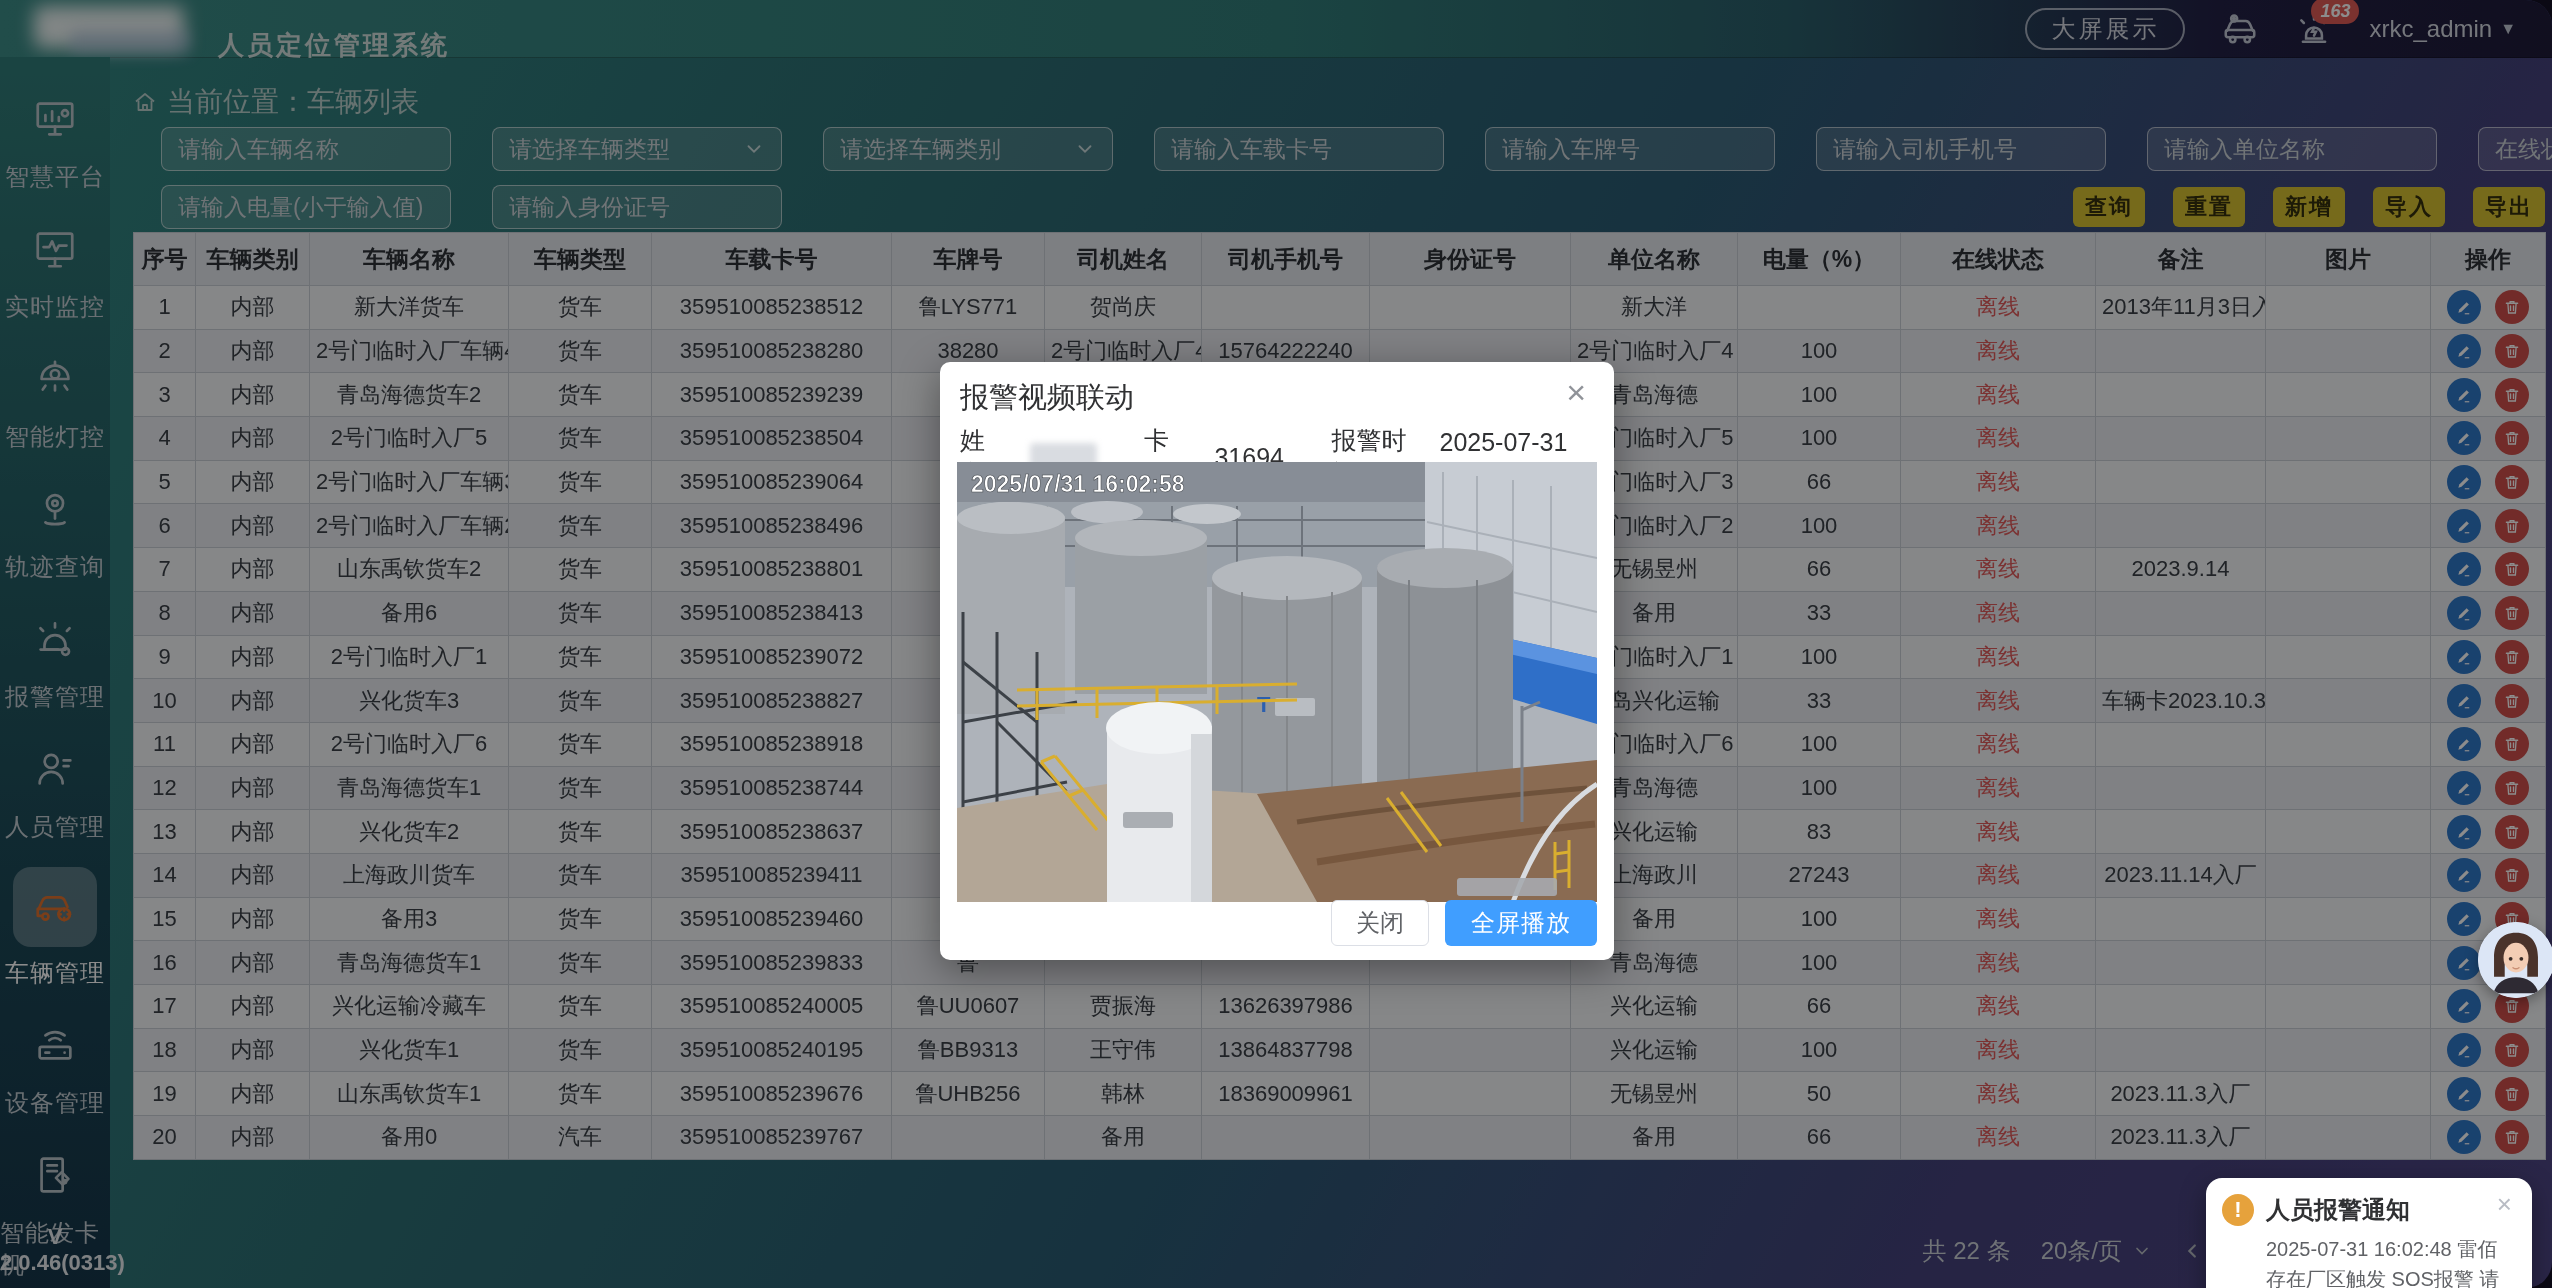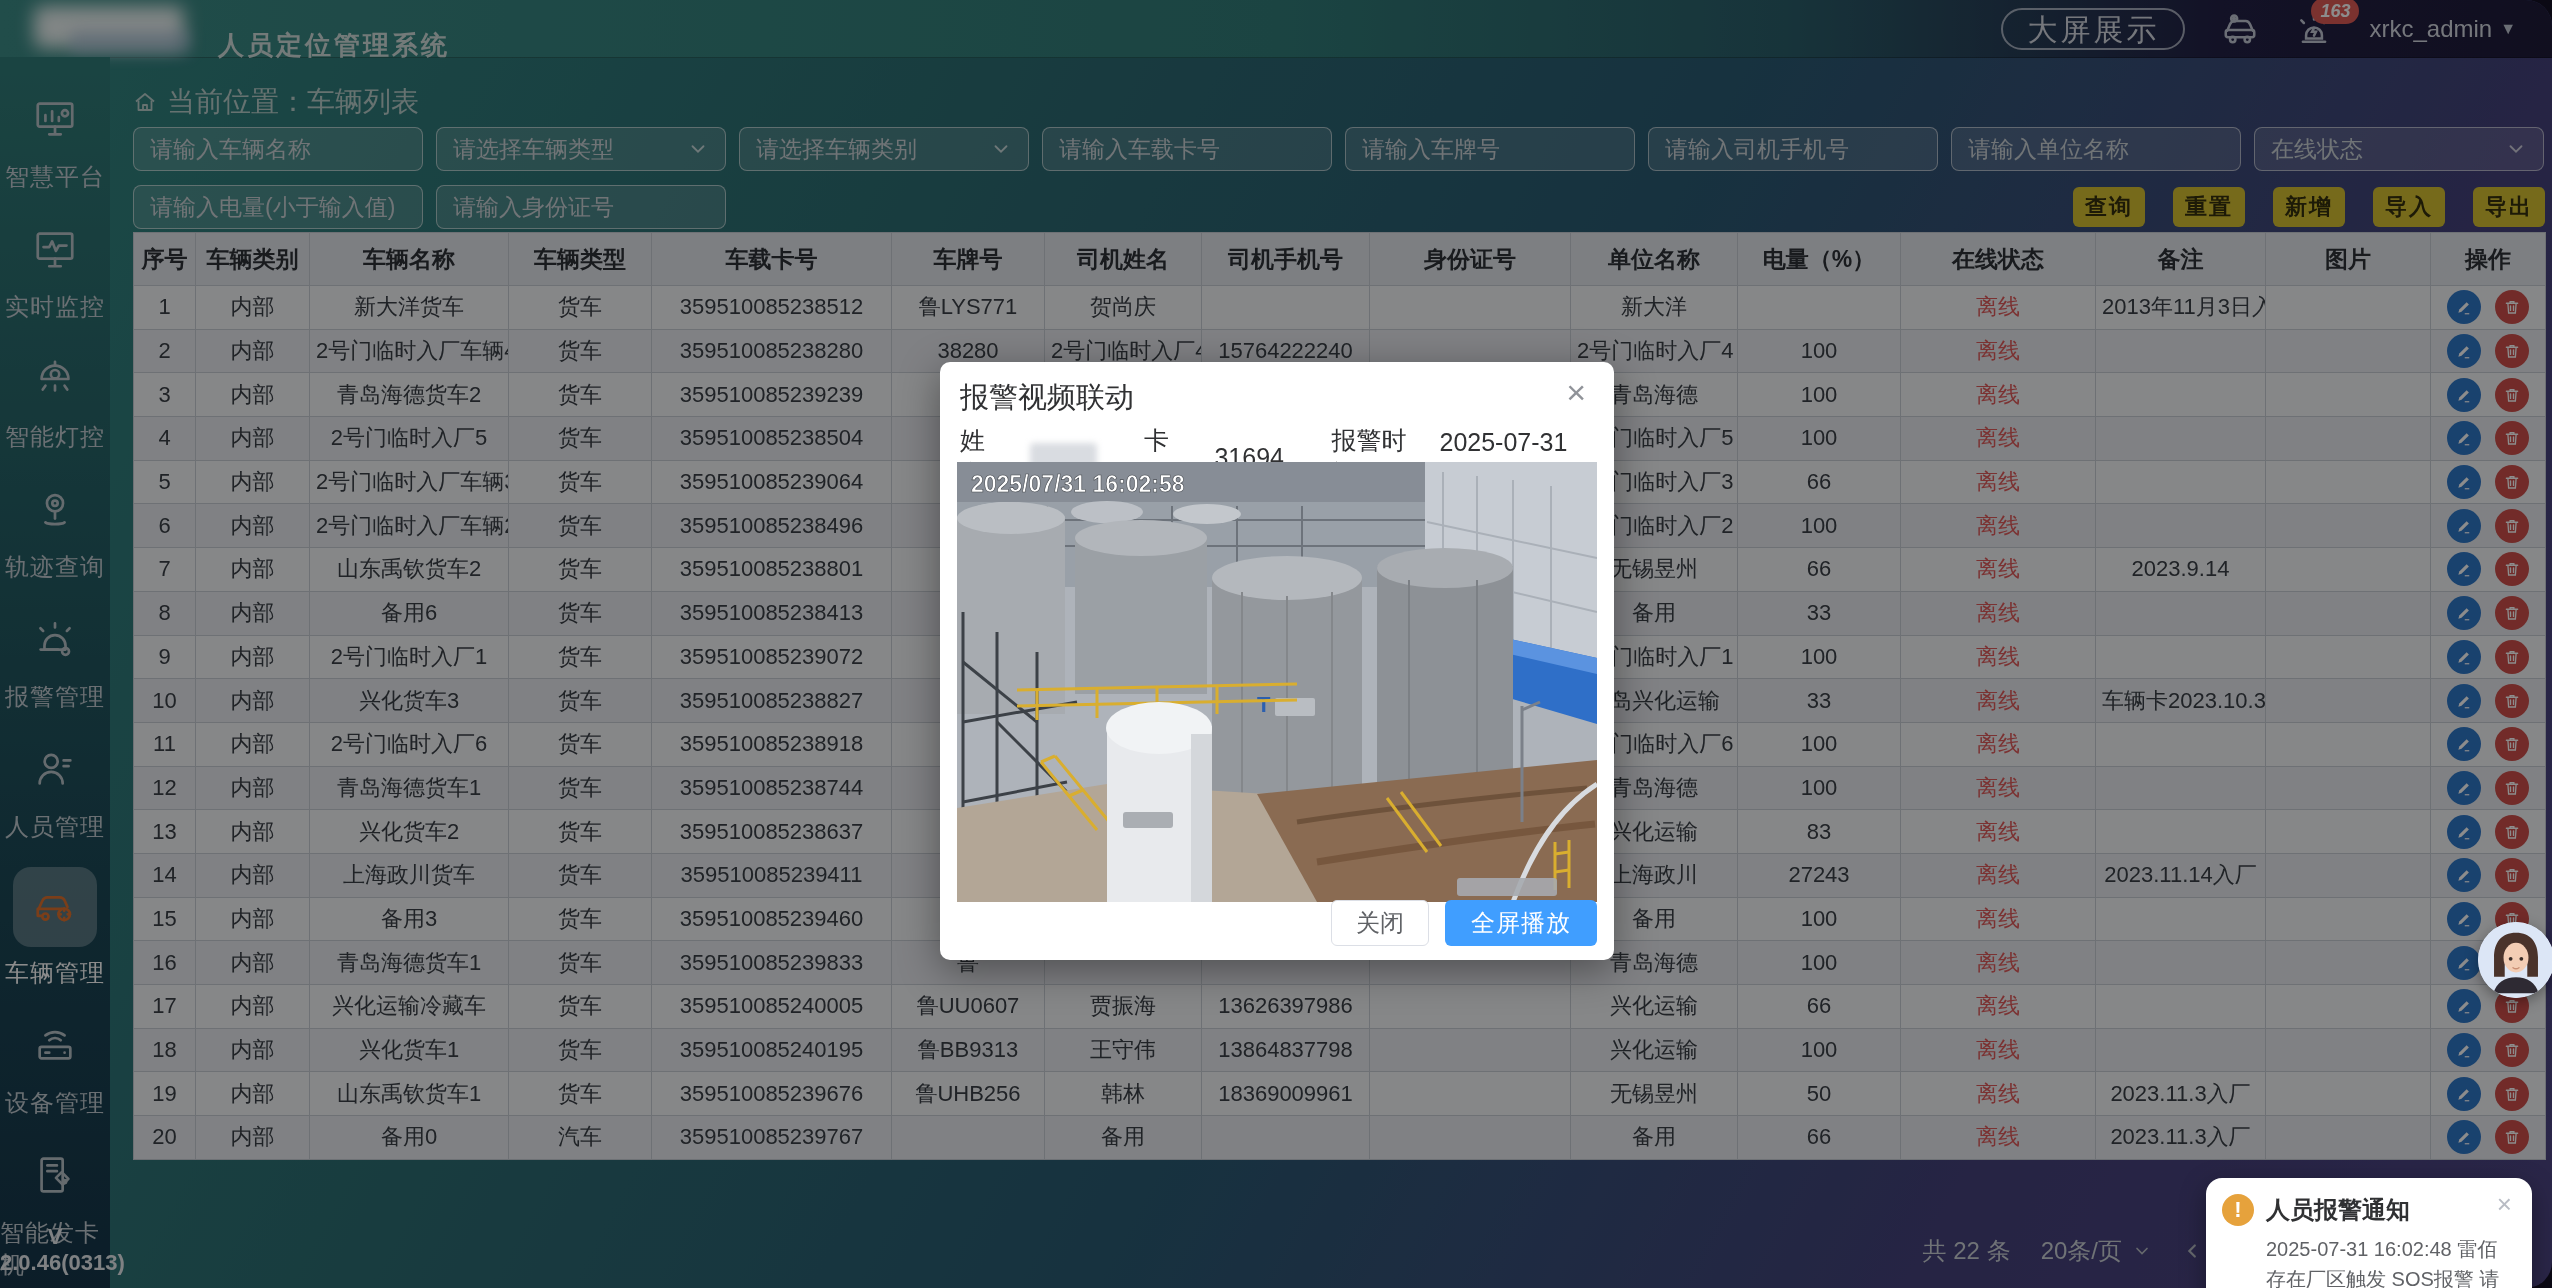--- a/index.html
+++ b/index.html
@@ -12,21 +12,21 @@
        background:linear-gradient(90deg,#3c8c87 0%,#327d79 50%,#2b5f6b 70%,#232146 87%,#1f1c3a 100%);
        border-bottom:1px solid rgba(0,0,0,0.25);}
   .logo-blur{position:absolute;left:34px;top:6px;width:150px;height:42px;border-radius:8px;
        background:rgba(255,255,255,0.9);filter:blur(9px);}
   .logo-blur2{position:absolute;left:70px;top:30px;width:120px;height:24px;border-radius:6px;
        background:rgba(170,190,215,0.55);filter:blur(7px);}
   .hdr-title{position:absolute;left:218px;top:0;height:57px;display:flex;align-items:center;
        color:#d2dfdd;font-size:26px;font-weight:bold;letter-spacing:3px;}
   .hdr-right{position:absolute;right:36px;top:0;height:57px;display:flex;align-items:center;gap:36px;}
   .big-screen{background:transparent;border:2px solid rgba(208,214,226,0.75);color:#d5d9e2;
-       border-radius:22px;height:42px;padding:0 24px;font-size:30px;letter-spacing:3px;cursor:pointer;text-align:center;}
+       border-radius:22px;height:42px;padding:0 24px;font-size:24px;letter-spacing:3px;cursor:pointer;text-align:center;}
   .h-ic{color:#c3c9d6;display:inline-flex;position:relative;}
   .h-ic svg{width:38px;height:38px;}
   .badge{position:absolute;top:-12px;right:-26px;background:#e15b56;color:#fff;font-size:18px;
        line-height:1;padding:4px 9px;border-radius:14px;font-weight:bold;}
   .user{color:#d5d9e2;font-size:24px;display:flex;align-items:center;gap:8px;cursor:pointer;}
   .caret{font-size:16px;color:#c3c9d6;}
   
   .side{position:absolute;left:0;top:57px;bottom:0;width:110px;
         background:linear-gradient(180deg,#317d79 0%,#235a62 45%,#1c4756 70%,#16364a 100%);}
   .side-item{width:110px;margin-top:24px;display:flex;flex-direction:column;align-items:center;
@@ -43,21 +43,21 @@
   
   .main{position:absolute;left:110px;top:57px;right:0;bottom:0;}
   .crumb{position:absolute;left:23px;top:26px;display:flex;align-items:center;gap:10px;
         color:#c9d8d6;font-size:28px;opacity:.9;}
   .crumb svg{width:24px;height:24px;}
   .frow{position:absolute;left:23px;display:flex;gap:13px;}
   .frow1{top:70px;}
   .frow2{top:128px;}
   .f-input,.f-select{width:290px;height:44px;box-sizing:border-box;background:rgba(255,255,255,0.14);
         border:1px solid rgba(255,255,255,0.55);border-radius:8px;color:#e8ecef;font-size:23px;
-        padding:0 16px;display:flex;align-items:center;font-family:inherit;}
+        padding:0 16px;display:flex;align-items:center;font-family:inherit;margin-left:28px;}
   .f-input::placeholder{color:#ccd3d8;opacity:1;}
   .f-select{justify-content:space-between;cursor:pointer;}
   .f-ph{color:#ccd3d8;}
   .f-caret{color:rgba(255,255,255,0.7);display:inline-flex;}
   .toolbar{position:absolute;top:130px;right:7px;display:flex;gap:28px;}
   .tb-btn{height:40px;min-width:66px;padding:0 12px;background:#d8c232;color:#35300e;border:none;
         border-radius:6px;font-size:22px;font-weight:bold;cursor:pointer;letter-spacing:2px;}
   
   .table-wrap{position:absolute;left:23px;top:175px;width:2353px;}
   table{border-collapse:collapse;table-layout:fixed;width:2412px;background:#f2f4f7;}

